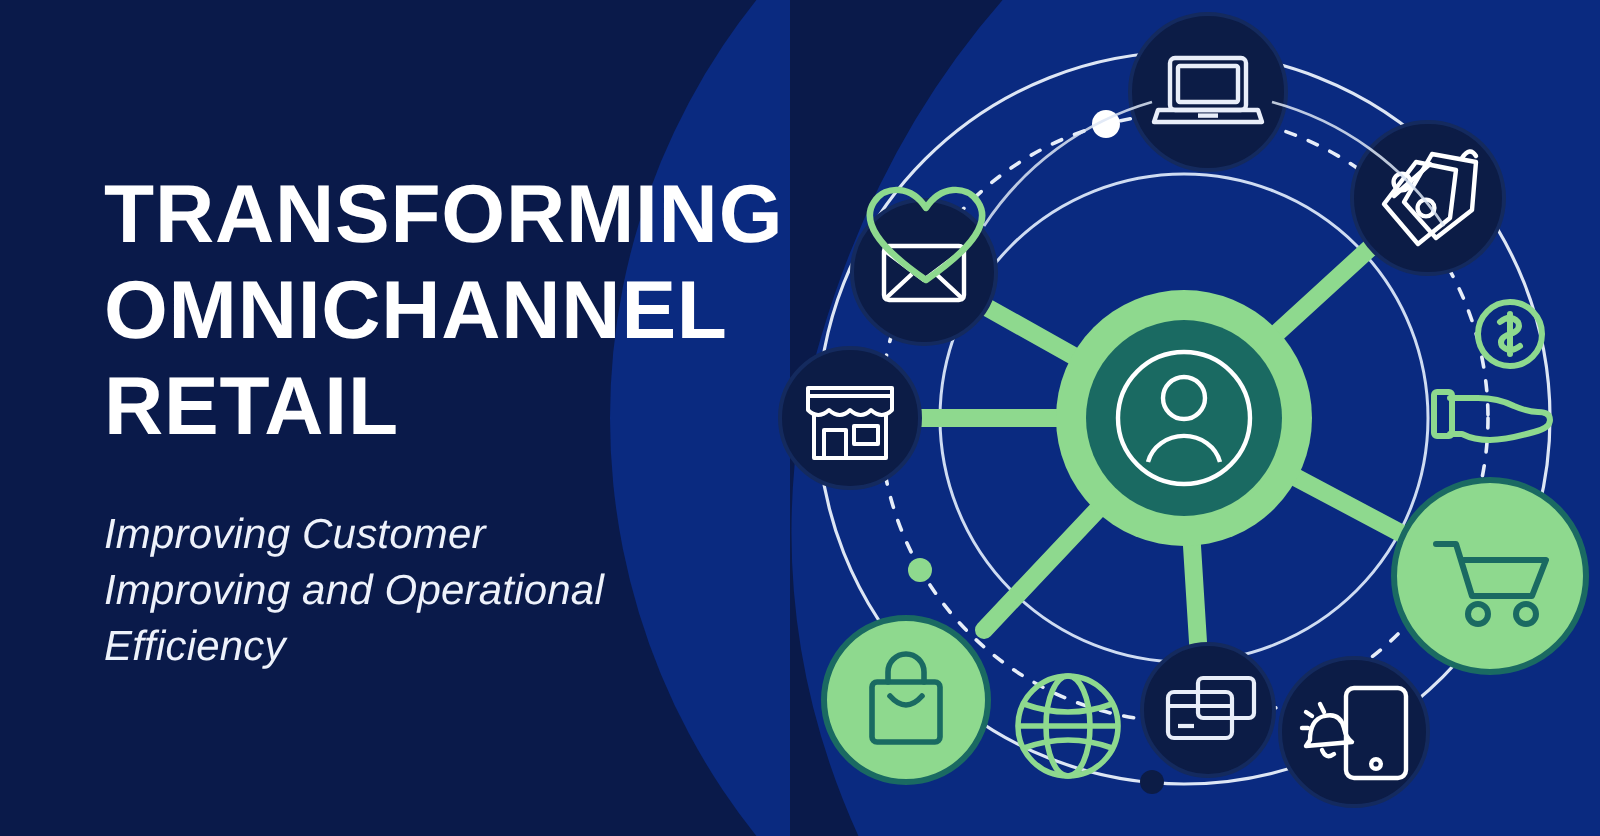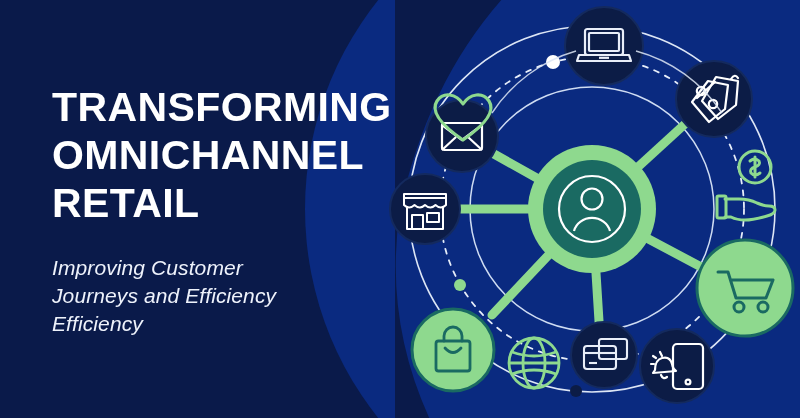--- a/index.html
+++ b/index.html
@@ -215,17 +215,17 @@
 
       </g>
     </g>
   </svg>
 
   <div id="text-panel">
     <h1 id="headline">TRANSFORMING
 OMNICHANNEL
 RETAIL</h1>
     <p id="subtitle">Improving Customer
-Journeys and Efficiency
+Improving and Operational
 Efficiency</p>
   </div>
 
 </div>
 
 </body></html>

